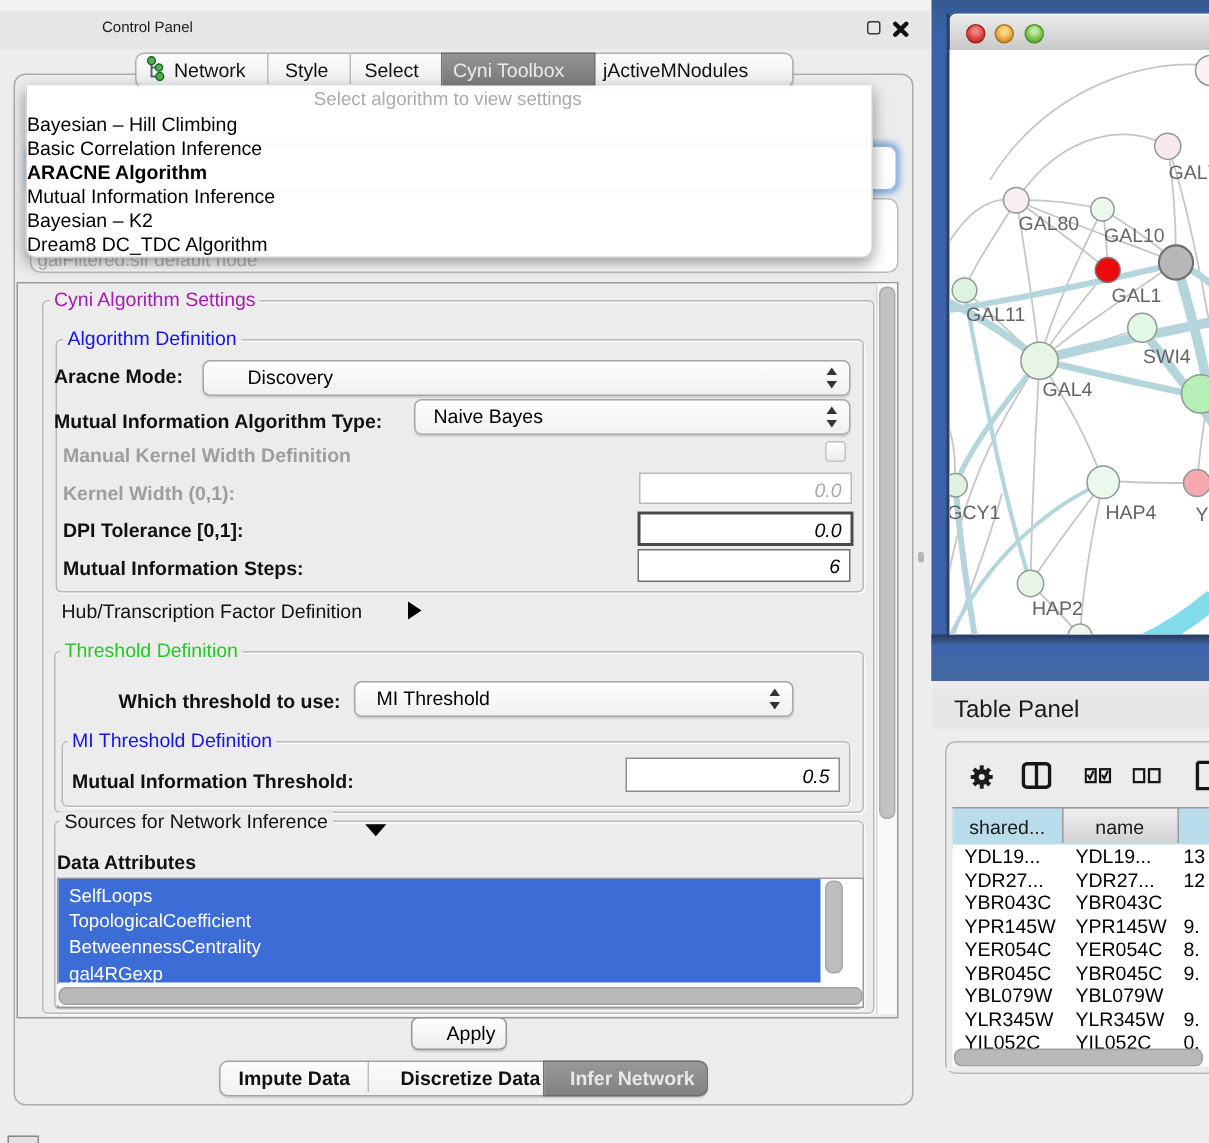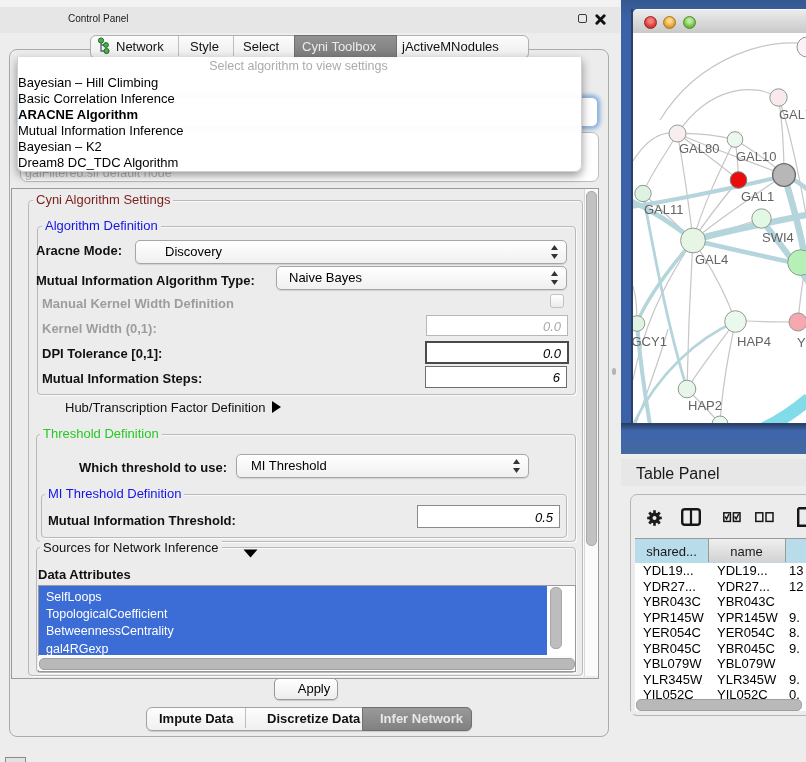--- a/index.html
+++ b/index.html
@@ -47,21 +47,21 @@
   <div class="abs" style="left:243px;top:39px;font-size:13px;color:#111;">Select</div>
   <div class="abs" style="left:302px;top:39px;font-size:13px;color:#ebebeb;">Cyni Toolbox</div>
   <div class="abs" style="left:402px;top:39px;font-size:13px;color:#111;">jActiveMNodules</div>
 
   <div class="abs" style="left:11px;top:188px;width:586px;height:489px;border:1px solid #9a9a9a;background:#ececec;"></div>
 
   <div class="abs" style="left:584px;top:189px;width:13px;height:487px;background:#fafafa;border-left:1px solid #d8d8d8;"></div>
   <div class="abs" style="left:586px;top:191px;width:9px;height:353px;background:#c2c2c2;border:1px solid #ababab;border-radius:5px;"></div>
 
   <div class="abs etch" style="left:28px;top:200px;width:553px;height:474px;"></div>
-  <div class="gblabel" style="left:33px;top:193px;color:#7f1d1d;">Cyni Algorithm Settings</div>
+  <div class="gblabel" style="left:33px;top:193px;color:#a21caf;">Cyni Algorithm Settings</div>
 
   <div class="abs etch" style="left:37px;top:226px;width:537px;height:167px;"></div>
   <div class="gblabel" style="left:42px;top:219px;color:#1414e8;">Algorithm Definition</div>
 
   <div class="abs blab" style="left:36px;top:243px;">Aracne Mode:</div>
   <div class="combo" style="left:135px;top:240px;width:430px;">
     <span class="ctext" style="left:29px;">Discovery</span>
     <svg class="abs" style="right:7px;top:3px;" width="9" height="16" viewBox="0 0 9 16">
       <path d="M4.5 1 L8 6 L1 6 Z" fill="#333"></path>
         <path d="M4.5 15 L8 10 L1 10 Z" fill="#333"></path>
@@ -88,21 +88,21 @@
   <div class="abs blab" style="left:42px;top:346px;">DPI Tolerance [0,1]:</div>
   <div class="field" style="left:425px;top:341px;width:140px;height:19px;border:2px solid #4a4a4a;">
       <span class="fval" style="color:#000;">0.0</span>
     </div>
 
   <div class="abs blab" style="left:42px;top:371px;">Mutual Information Steps:</div>
   <div class="field" style="left:425px;top:366px;width:140px;height:20px;border:1px solid #6e6e6e;">
       <span class="fval" style="color:#000;">6</span>
     </div>
 
-  <div class="abs" style="left:41px;top:400px;font-size:13px;color:#111;margin-left:24px;">Hub/Transcription Factor Definition</div>
+  <div class="abs" style="left:41px;top:400px;font-size:13px;color:#111;">Hub/Transcription Factor Definition</div>
   <svg class="abs" style="left:271px;top:400px;" width="11" height="14" viewBox="0 0 11 14">
       <path d="M1 1 L10 7 L1 13 Z" fill="#000"></path>
     </svg>
 
   <div class="abs etch" style="left:36px;top:434px;width:538px;height:106px;"></div>
   <div class="gblabel" style="left:40px;top:427px;color:#26c826;">Threshold Definition</div>
   <div class="abs blab" style="left:79px;top:460px;">Which threshold to use:</div>
   <div class="combo" style="left:236px;top:454px;width:291px;">
     <span class="ctext" style="left:14px;">MI Threshold</span>
     <svg class="abs" style="right:7px;top:3px;" width="9" height="16" viewBox="0 0 9 16">

